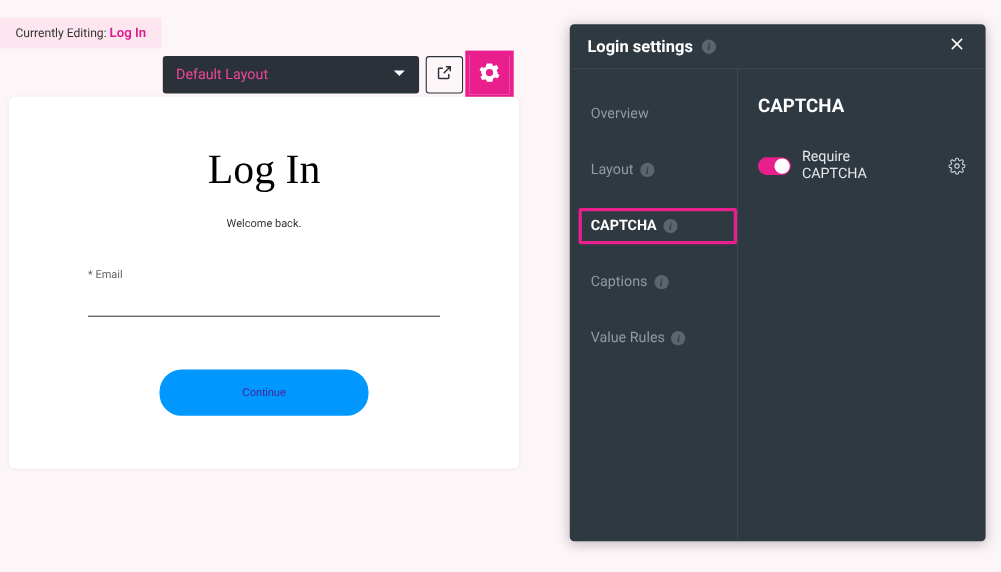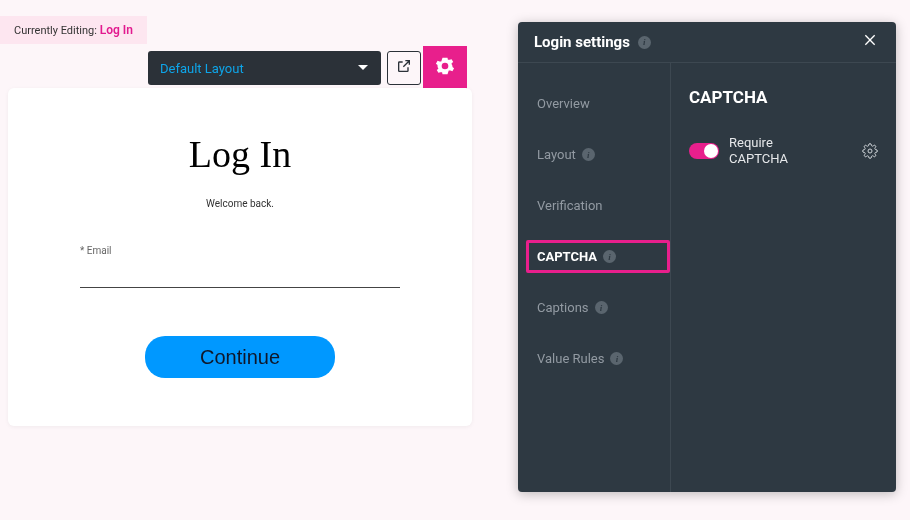--- a/index.html
+++ b/index.html
@@ -38,21 +38,21 @@
       display: flex;
       align-items: center;
       gap: 6px;
       margin: 6px 0 0 148px;
     }
     .layout-select {
       display: flex;
       align-items: center;
       justify-content: space-between;
       background: #2b3138;
-      color: #0ea5e9;
+      color: #ec4899;
       width: 233px;
       height: 34px;
       padding: 0 12px;
       border-radius: 3px;
       font-size: 13px;
       cursor: pointer;
     }
     .layout-select svg { fill: #fff; width: 12px; height: 12px; }
     .open-btn {
       width: 34px; height: 34px;
@@ -111,26 +111,26 @@
       border: none;
       border-bottom: 1px solid #444;
       padding: 8px 0;
       font-size: 13px;
       outline: none;
       background: transparent;
     }
     .continue-btn {
       margin-top: 48px;
       background: #0098ff;
-      color: #0f172a;
+      color: #4c1d95;
       border: none;
       width: 190px;
       height: 42px;
       border-radius: 20px;
-      font-size: 20px;
+      font-size: 10px;
       cursor: pointer;
     }
 
     
     .settings-panel {
       position: absolute;
       left: 518px;
       top: 22px;
       width: 378px;
       height: 470px;
@@ -311,23 +311,20 @@
   </div>
   <div class="panel-body">
     <div class="panel-nav">
       <div class="nav-item">
           <span>Overview</span>
         </div>
       <div class="nav-item">
           <span>Layout</span> 
           <span class="info-dot">i</span>
         </div>
-      <div class="nav-item">
-          <span>Verification</span>
-        </div>
       <div class="nav-item active">
           <span>CAPTCHA</span> 
           <span class="info-dot">i</span>
         </div>
       <div class="nav-item">
           <span>Captions</span> 
           <span class="info-dot">i</span>
         </div>
       <div class="nav-item">
           <span>Value Rules</span> 

